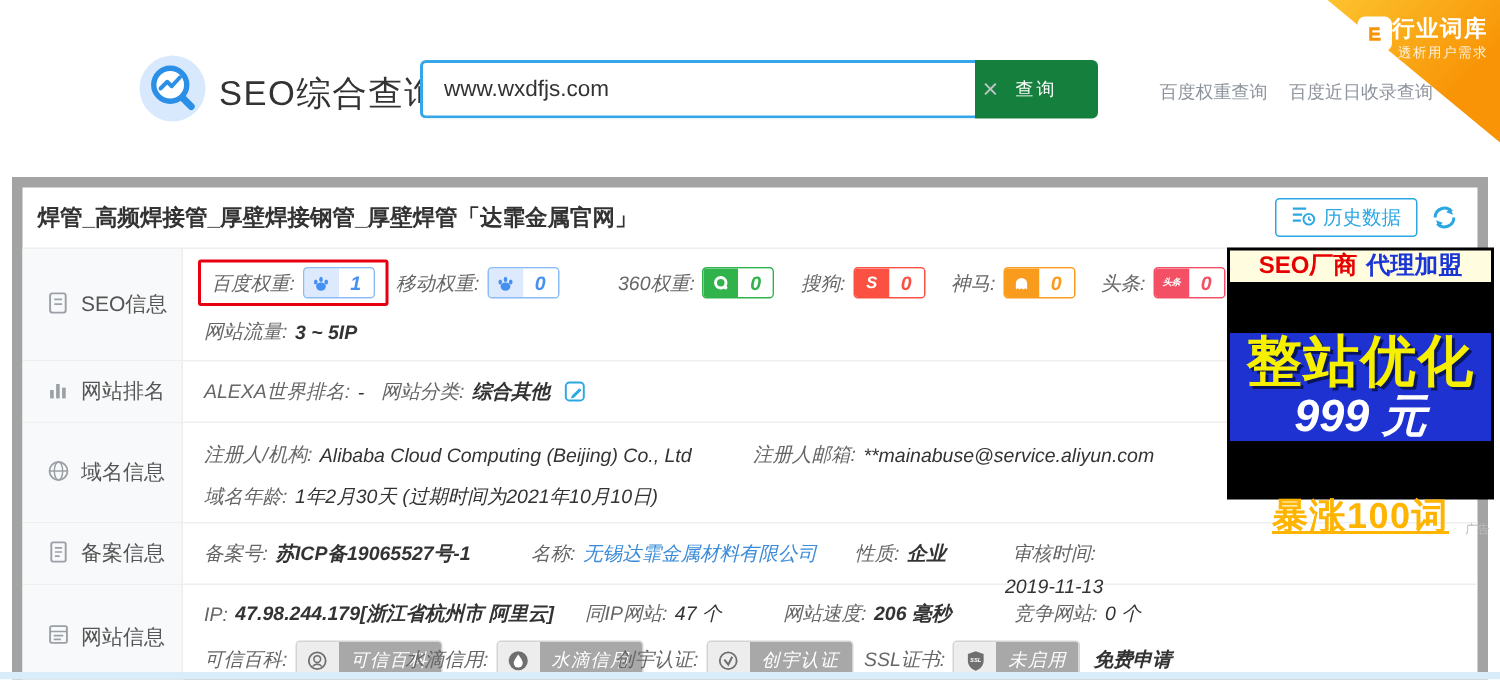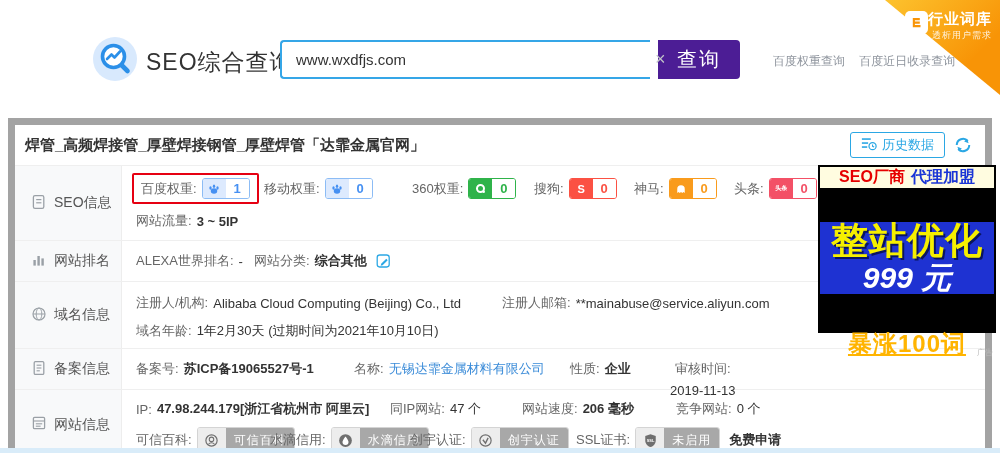--- a/index.html
+++ b/index.html
@@ -5,29 +5,29 @@
   html,body{margin:0;padding:0;}
   body{
     width:1000px;height:453px;position:relative;overflow:hidden;
     background:#fff;font-family:"Liberation Sans","DejaVu Sans",sans-serif;
     -webkit-font-smoothing:antialiased;
   }
   
   .header{position:absolute;top:0;left:0;width:1000px;height:118px;background:#fff;}
   .logo{position:absolute;left:92px;top:36px;width:46px;height:46px;}
   .logo-title{position:absolute;left:146px;top:47px;font-size:23px;color:#333;letter-spacing:1px;}
-  .search-wrap{position:absolute;left:280px;top:40px;height:39px;display:flex;gap:8px;}
+  .search-wrap{position:absolute;left:280px;top:40px;height:39px;display:flex;}
   .search-input{
     width:370px;height:39px;box-sizing:border-box;border:2px solid #35a6e7;border-right:none;
     border-radius:4px 0 0 4px;padding:0 30px 0 14px;font-size:15px;color:#333;outline:none;
     font-family:"Liberation Sans","DejaVu Sans",sans-serif;
   }
   .clear-x{position:absolute;left:375px;top:9px;color:#c0c4c8;font-size:18px;cursor:pointer;line-height:20px;}
   .search-btn{
-    width:82px;height:39px;border:none;background:#4c1d95;color:#fff;font-size:20px;
+    width:82px;height:39px;border:none;background:#15803d;color:#fff;font-size:12px;
     border-radius:0 4px 4px 0;cursor:pointer;font-family:inherit;letter-spacing:2px;
   }
   .quick-links{position:absolute;left:773px;top:53px;font-size:12px;color:#8d939c;white-space:nowrap;}
   .quick-links a{color:#8d939c;text-decoration:none;margin-right:11px;}
   
   .ribbon{
     position:absolute;top:0;right:0;width:125px;height:100px;
     background:linear-gradient(135deg,#fdc631 0%,#f89406 70%);
     clip-path:polygon(8% 0,100% 0,100% 95%);
   }
@@ -47,21 +47,21 @@
     border-radius:3px;background:#fff;color:#2ba7e4;font-size:13px;display:flex;align-items:center;
     padding:0 10px;cursor:pointer;gap:5px;font-family:inherit;
   }
   .refresh{position:absolute;right:12px;top:10px;width:20px;height:20px;cursor:pointer;}
   .row{display:flex;border-top:1px solid #efefef;}
   .row-label{
     width:107px;min-width:107px;background:#f8f9fa;border-right:1px solid #ededed;
     display:flex;align-items:center;gap:7px;padding-left:16px;box-sizing:border-box;
     font-size:14px;color:#555;
   }
-  .row-content{flex:1;position:relative;font-size:13px;}
+  .row-content{flex:1;position:relative;font-size:13px;font-style:italic;}
   .lbl{color:#666;}
   .val{color:#333;}
   .val.b{font-weight:bold;}
   .item{position:absolute;white-space:nowrap;display:flex;align-items:center;gap:5px;}
   
   .wbadge{display:inline-flex;align-items:stretch;border-radius:3px;overflow:hidden;height:19px;border:1px solid;}
   .wicon{width:23px;display:flex;align-items:center;justify-content:center;}
   .wval{min-width:15px;padding:0 4px;background:#fff;font-weight:bold;font-size:13px;
     display:flex;align-items:center;justify-content:center;}
   .w-baidu{border-color:#8cbcf5;}   .w-baidu .wicon{background:#ddeafe;} .w-baidu .wval{color:#4690f2;}

